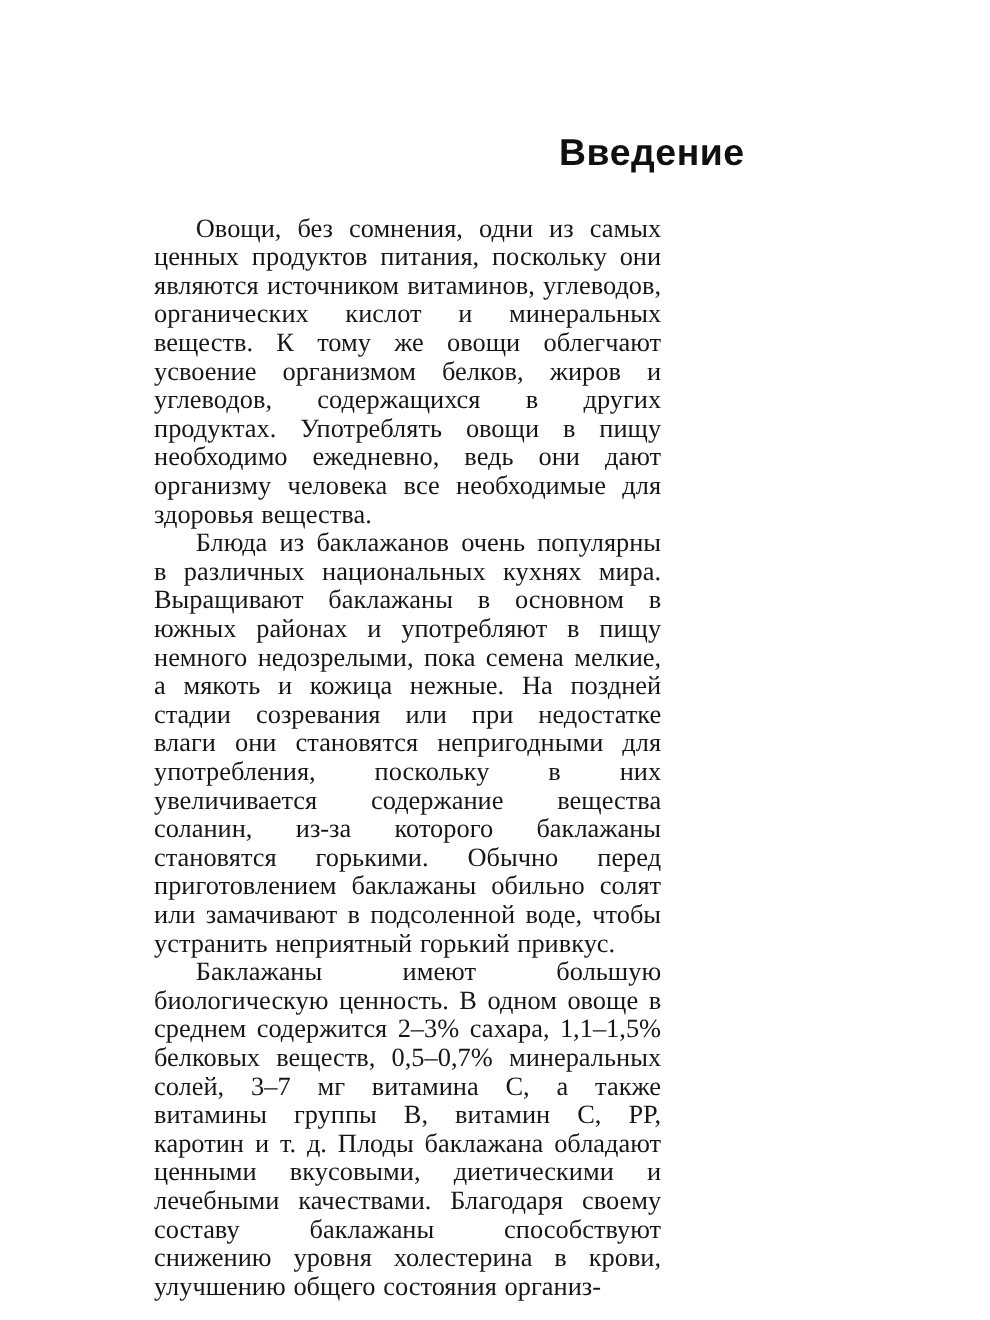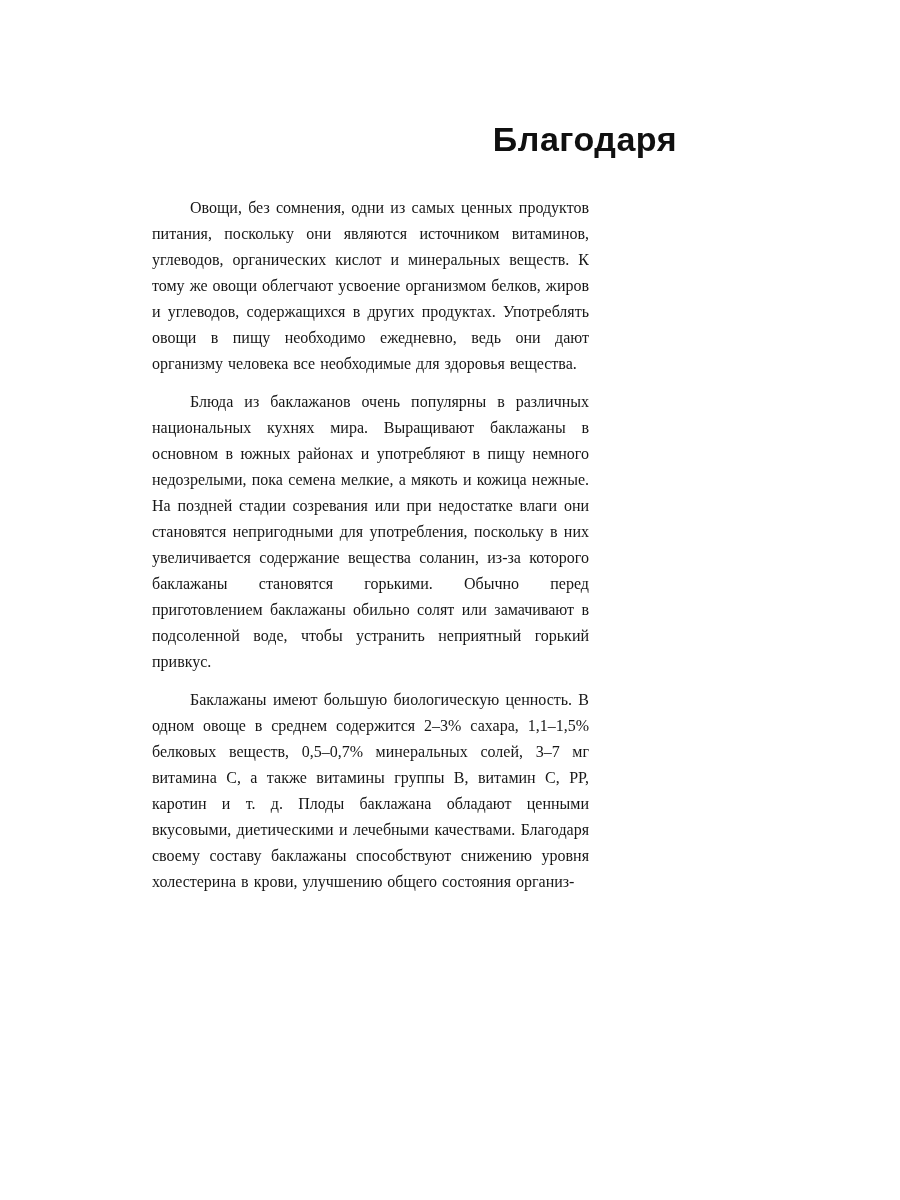--- a/index.html
+++ b/index.html
@@ -34,35 +34,35 @@
     text-align: right;
     color: #101010;
     letter-spacing: 0.5px;
   }
 
   .body-text {
     width: 461px;
   }
 
   .body-text p {
-    margin: 12px;
-    font-size: 16px;
+    margin: 0;
+    font-size: 24px;
     line-height: 26px;
     text-align: justify;
     text-indent: 38px;
     word-spacing: 1px;
     hyphens: auto;
     color: #161616;
   }
 </style>
 </head>
 <body>
 
 <div class="page">
   <div class="content">
-    <h1 class="chapter-title">Благодаря</h1>
+    <h1 class="chapter-title">Введение</h1>
     <div class="body-text">
       <p>Овощи, без сомнения, одни из самых ценных продуктов питания, поскольку они являются источником витаминов, углеводов, органических кислот и минеральных веществ. К тому же овощи облегчают усвоение организмом белков, жиров и углеводов, содержащихся в других продуктах. Употреблять овощи в пищу необходимо ежедневно, ведь они дают организму человека все необходимые для здоровья вещества.</p>
       <p>Блюда из баклажанов очень популярны в различных национальных кухнях мира. Выращивают баклажаны в основном в южных районах и употребляют в пищу немного недозрелыми, пока семена мелкие, а мякоть и кожица нежные. На поздней стадии созревания или при недостатке влаги они становятся непригодными для употребления, поскольку в них увеличивается содержание вещества соланин, из-за которого баклажаны становятся горькими. Обычно перед приготовлением баклажаны обильно солят или замачивают в подсоленной воде, чтобы устранить неприятный горький привкус.</p>
       <p>Баклажаны имеют большую биологическую ценность. В одном овоще в среднем содержится 2–3% сахара, 1,1–1,5% белковых веществ, 0,5–0,7% минеральных солей, 3–7 мг витамина С, а также витамины группы В, витамин С, РР, каротин и т. д. Плоды баклажана обладают ценными вкусовыми, диетическими и лечебными качествами. Благодаря своему составу баклажаны способствуют снижению уровня холестерина в крови, улучшению общего состояния организ-</p>
     </div>
   </div>
 </div>
 
 </body></html>

